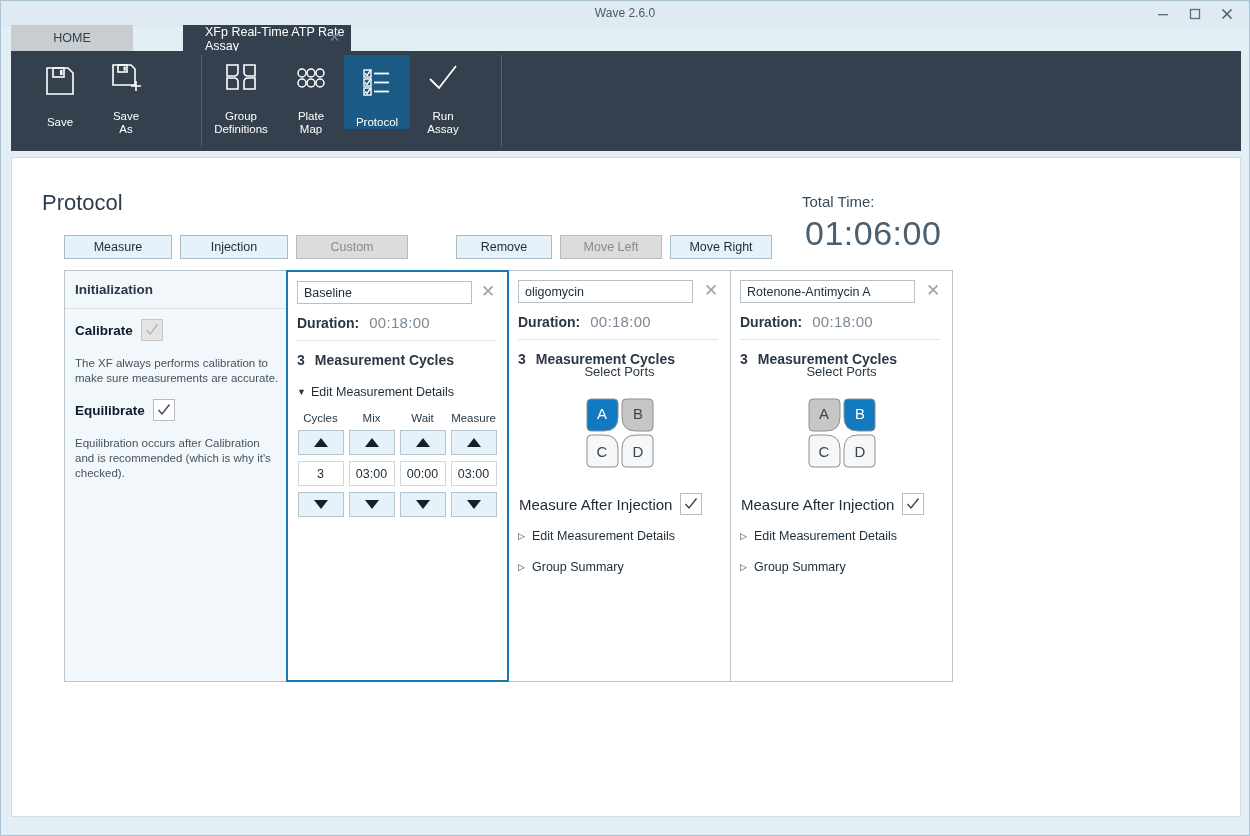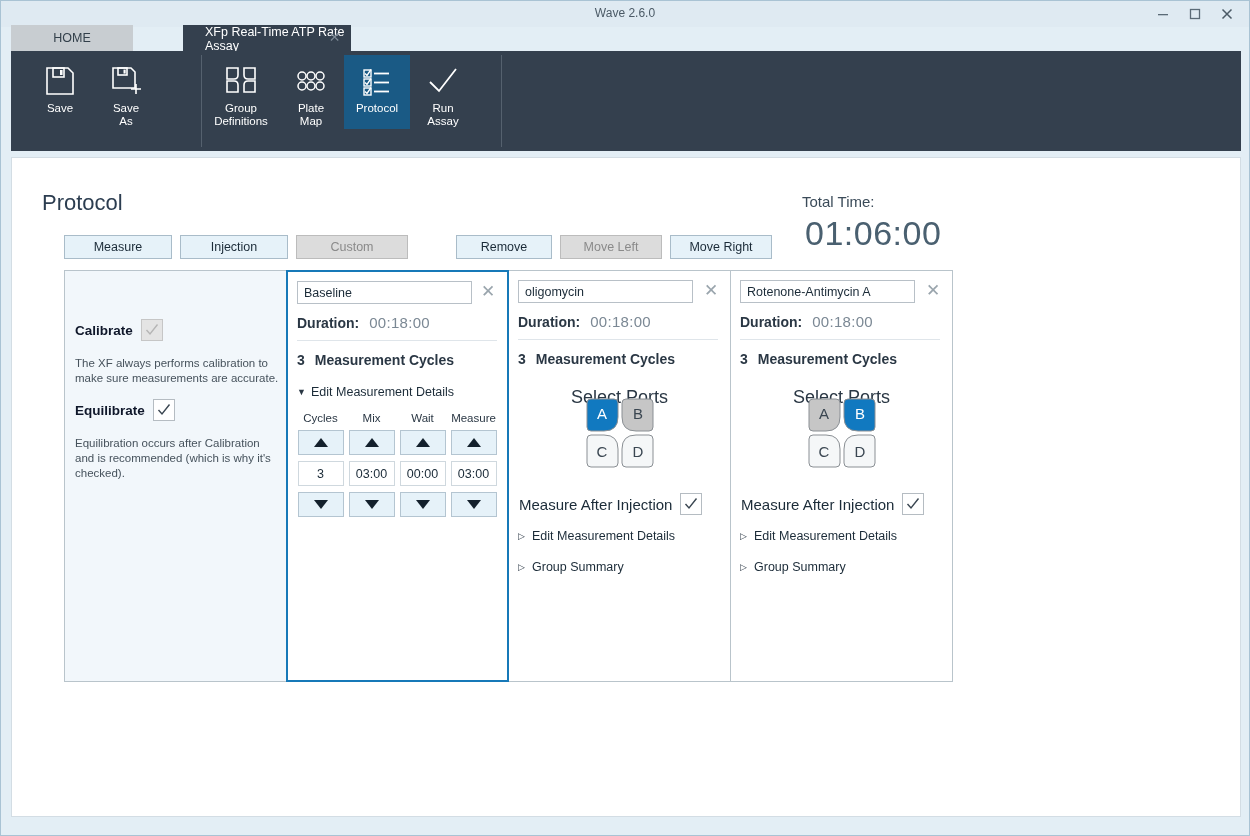--- a/index.html
+++ b/index.html
@@ -68,21 +68,21 @@
   }
   .ritem {
     width: 66px; height: 74px; margin-top: 4px;
     display: flex; flex-direction: column; align-items: center; justify-content: flex-start;
     color: #ffffff; font-size: 11.5px; line-height: 13px; text-align: center;
     padding-top: 6px;
   }
   .ritem.wide { width: 74px; }
   .ritem.sel { background: #1a5a85; }
   .ritem .glyph { height: 40px; display: flex; align-items: center; justify-content: center; }
-  .ritem .lbl { margin-top: 1px; }
+  .ritem .lbl { margin-top: 15px; }
   .ribbon-footers { position: absolute; left: 0; top: 130px; width: 1230px; height: 18px; }
   .rfoot {
     position: absolute; top: 0; height: 18px; background: #5a6573; color: #ffffff;
     font-size: 11.5px; display: flex; align-items: center; justify-content: center;
   }
   .rfoot.file { left: 16px; width: 164px; }
   .rfoot.nav  { left: 193px; width: 298px; }
 
   
   .content {
@@ -180,22 +180,22 @@
   .spin .up { border-bottom: 9px solid #13202c; }
   .spin .dn { border-top: 9px solid #13202c; }
   .valbox {
     width: 46px; height: 25px; background: #ffffff; border: 1px solid #cfd8de;
     display: flex; align-items: center; justify-content: center;
     font-size: 12.5px; color: #1b2b38;
   }
 
   
   .ports-label {
-    position: absolute; top: 116px; width: 100%; text-align: center;
-    font-size: 18px; color: #2a3744;
+    position: absolute; top: 93px; width: 100%; text-align: center;
+    font-size: 13px; color: #2a3744;
   }
   .ports { position: absolute; top: 126px; left: 50%; margin-left: -36px; width: 72px; height: 72px; }
   .ports svg { display: block; }
 
   .mai {
     position: absolute; left: 10px; top: 222px; display: flex; align-items: center;
   }
   .mai .lab { font-size: 15px; color: #1b2b38; }
 </style>
 </head>
@@ -353,20 +353,21 @@
       <div class="tbtn" style="width:108px">Injection</div>
       <div class="tbtn disabled" style="width:112px">Custom</div>
       <div class="tbtn gap" style="width:96px">Remove</div>
       <div class="tbtn disabled" style="width:102px">Move Left</div>
       <div class="tbtn" style="width:102px">Move Right</div>
     </div>
 
     <div class="panels">
 
       <div class="panel init">
+        <div class="panel-head">Initialization</div>
 
         <div class="init-row" style="top:48px">
           <span class="lab">Calibrate</span>
           <span class="chk off">
             <svg width="16" height="16" viewBox="0 0 16 16">
                 <path d="M2.5 8 L6 12 L13.5 2.5" fill="none" stroke="#b5b5b5" stroke-width="1.4"></path>
               </svg>
           </span>
         </div>
         <div class="init-note" style="top:85px">The XF always performs calibration to make sure measurements are accurate.</div>

